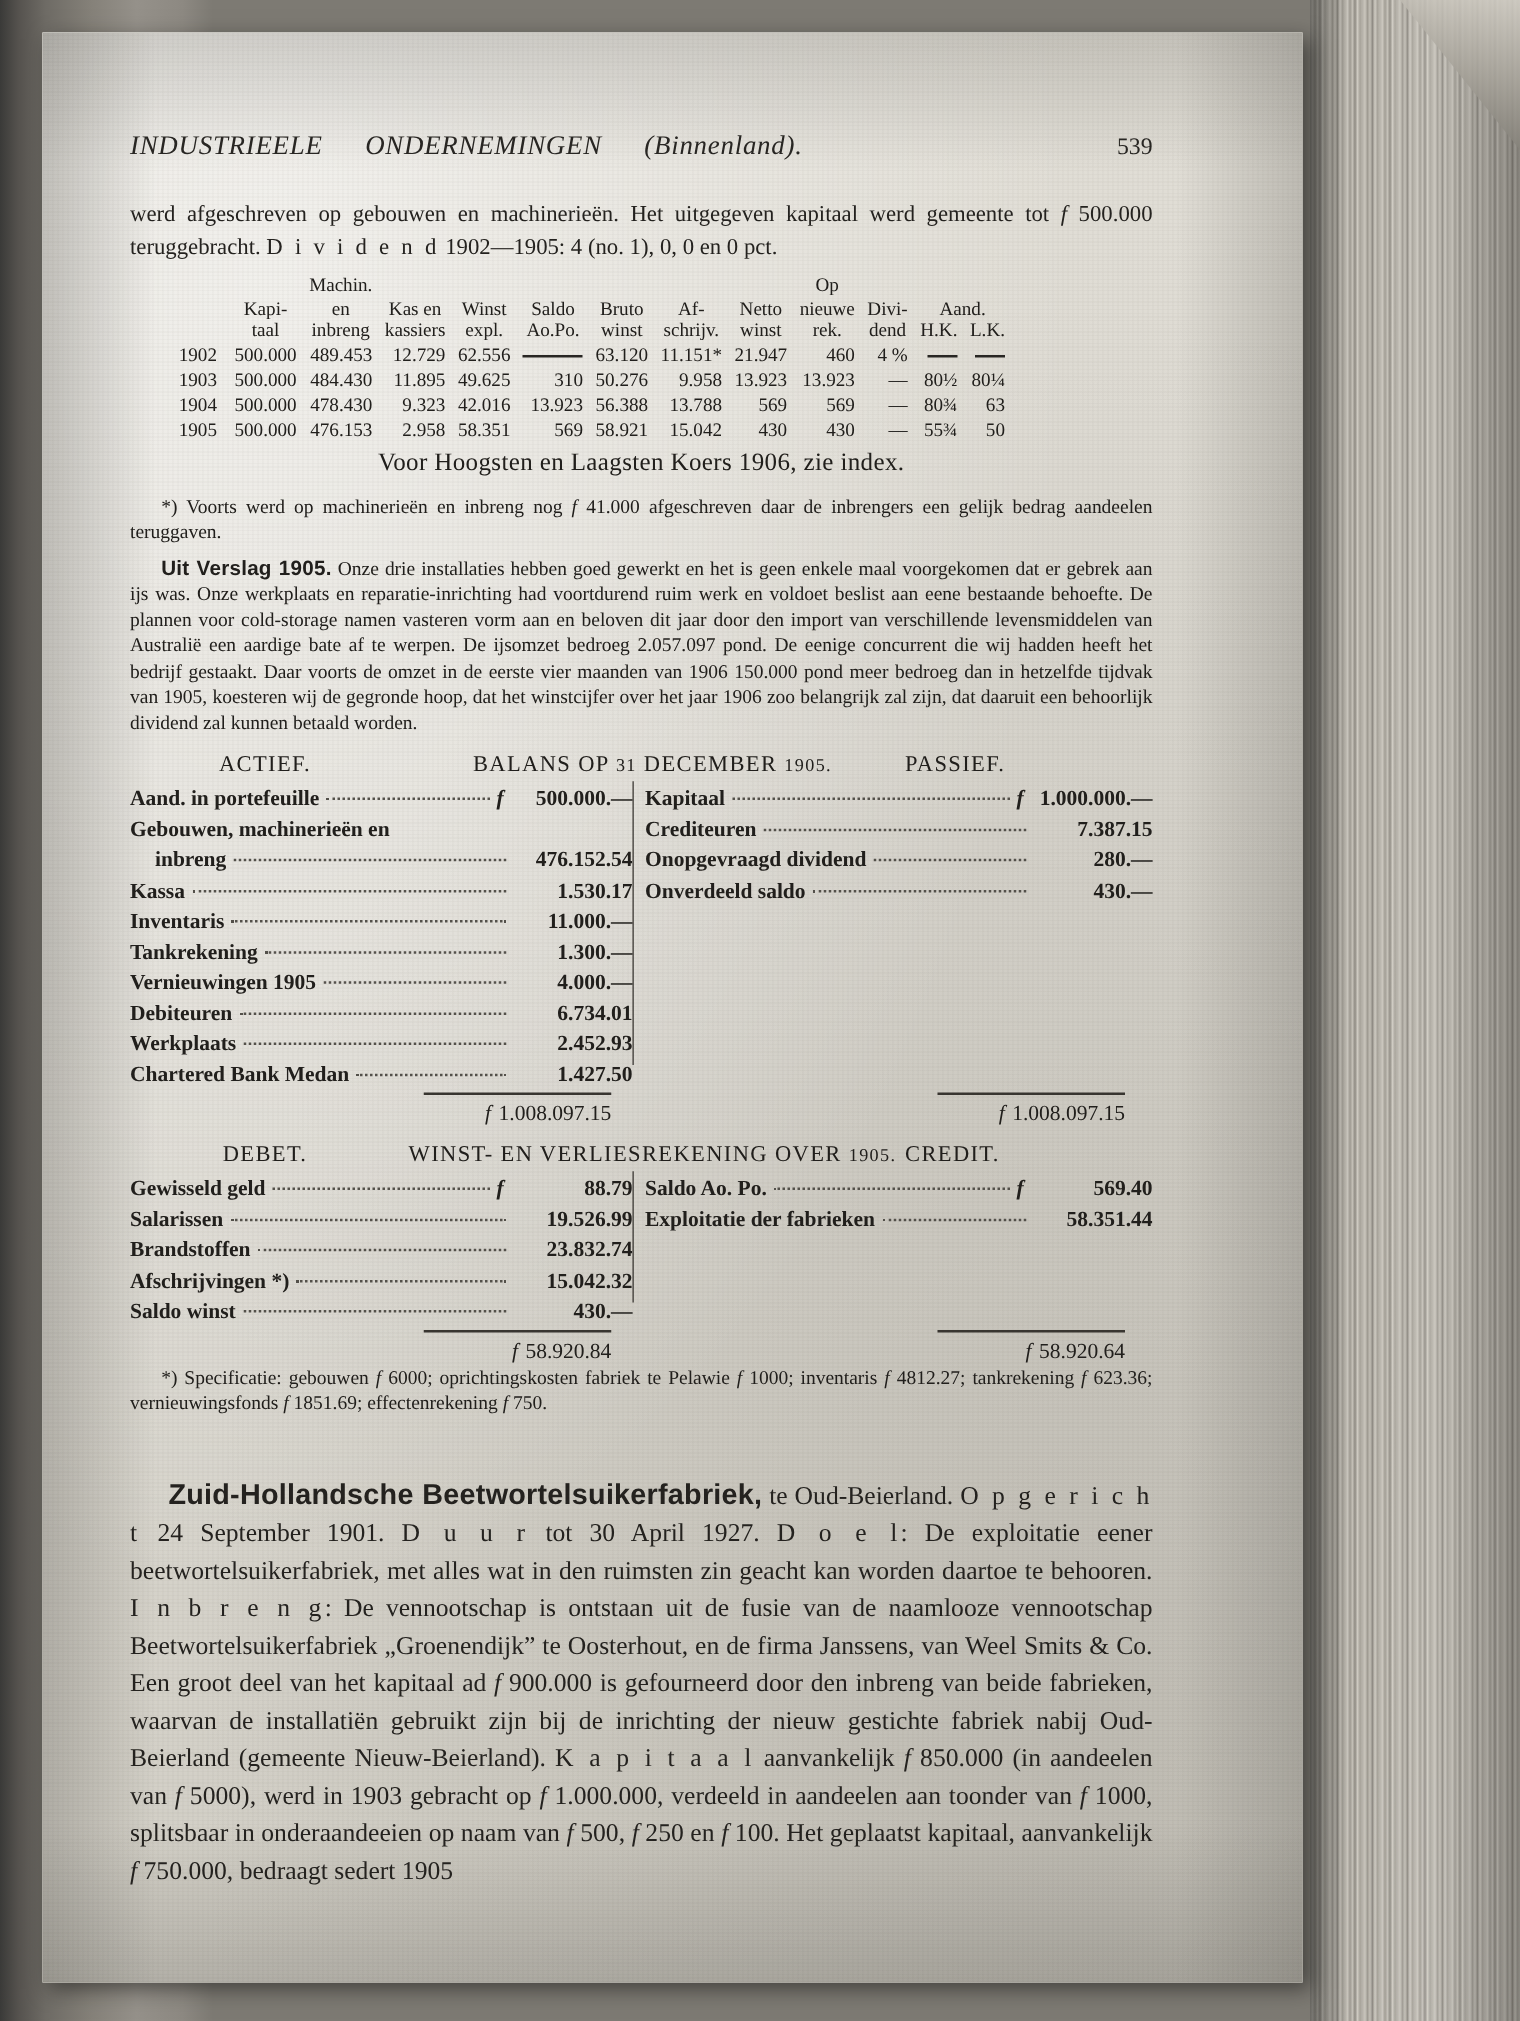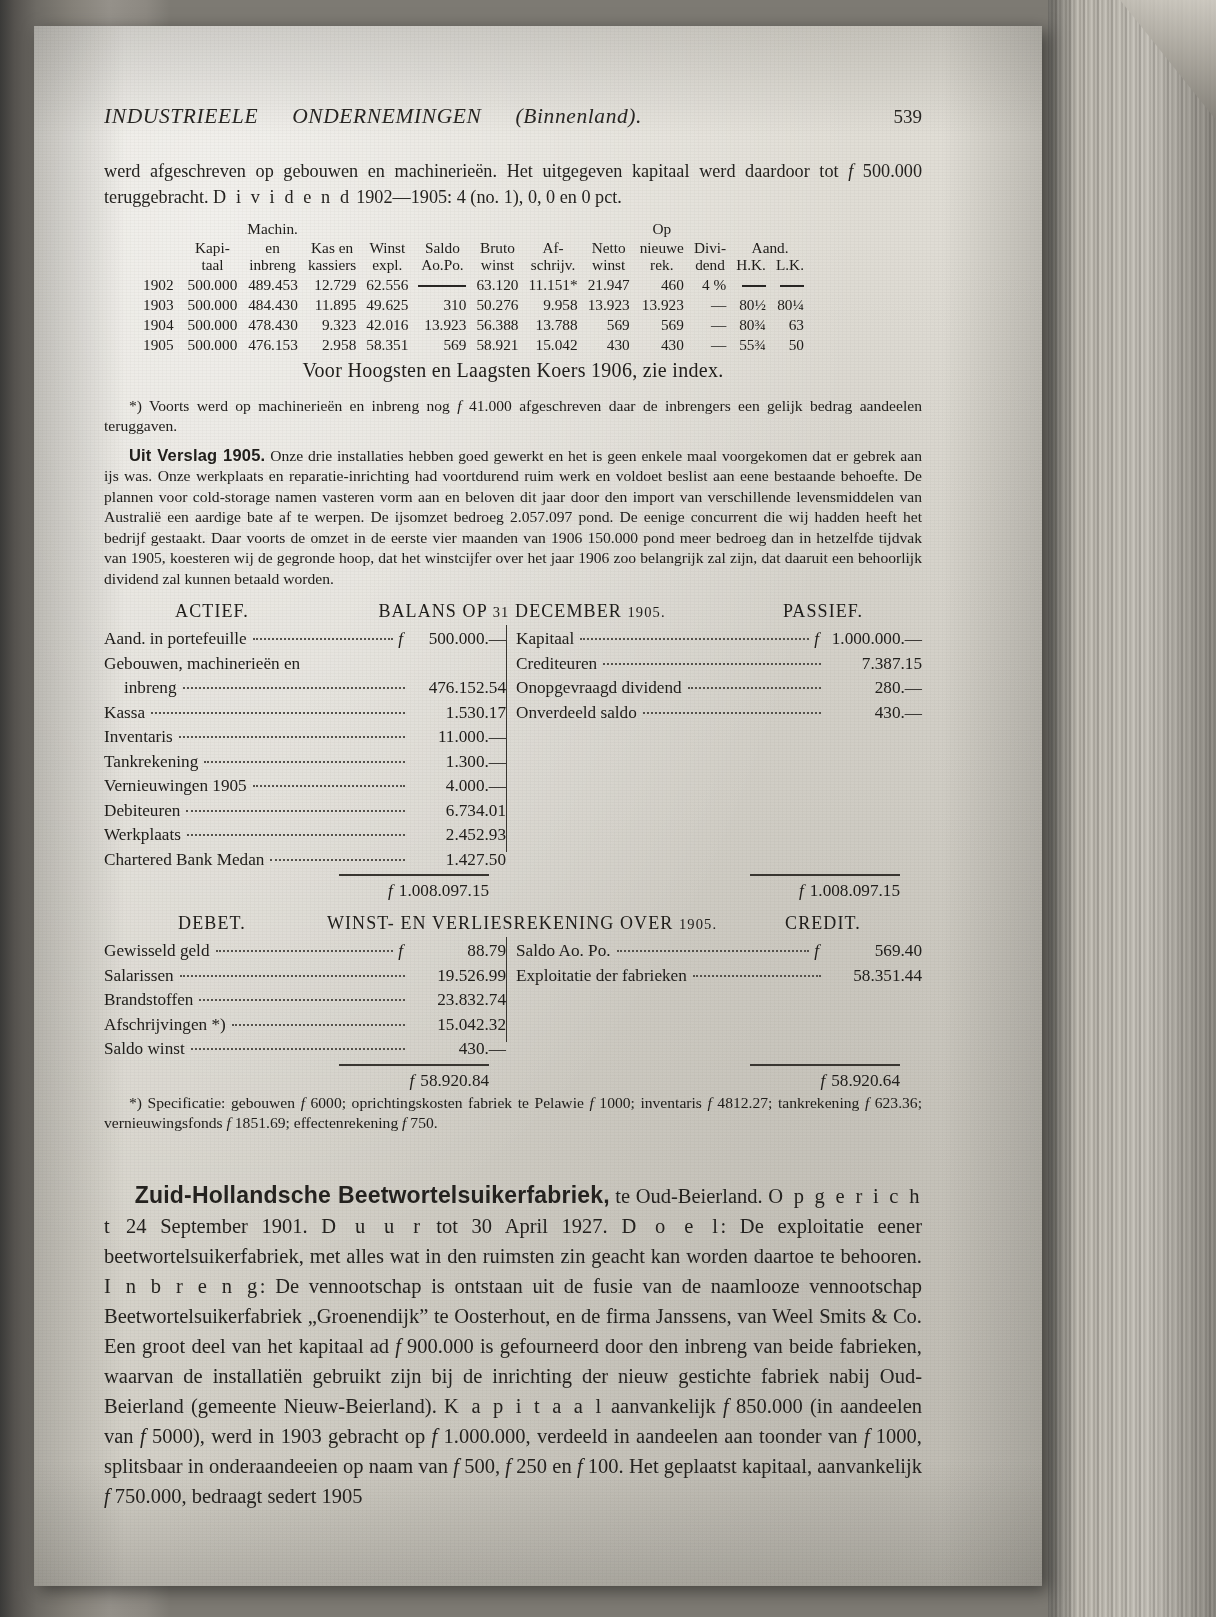--- a/index.html
+++ b/index.html
@@ -165,24 +165,24 @@
   .acct-block { margin-top: 12px; position: relative; }
   .acct-title-row {
     display: flex;
     align-items: baseline;
     font-size: 18px;
     letter-spacing: 1.1px;
     margin-bottom: 5px;
   }
   .acct-title-row .left  { width: 216px; text-align: center; }
   .acct-title-row .mid   { flex: 1; text-align: center; }
-  .acct-title-row .right { width: 198px; text-align: center; }
+  .acct-title-row .right { width: 198px; text-align: left; }
   .acct-title-row .yr-sm { font-size: 14.5px; }
 
-  .acct-cols { display: flex; position: relative; }
+  .acct-cols { display: flex; position: relative; font-weight: bold; }
   .acct-cols .divider {
     position: absolute;
     left: 402px;
     top: -2px;
     bottom: 20px;
     width: 1px;
     background: #3a3733;
   }
   .acct-col { width: 402px; }
   .acct-col.right-col { padding-left: 10px; width: 406px; }
@@ -257,21 +257,21 @@
         <span class="rh-title">
           <span>INDUSTRIEELE</span>
           <span>ONDERNEMINGEN</span>
           <span>(Binnenland).</span>
         </span>
         <span class="rh-page">539</span>
       </div>
 
       <p class="body">
         <span>werd afgeschreven op gebouwen en machinerieën.  Het uitgegeven kapitaal</span>
-        <span>werd  daardoor tot </span><span class="f">f</span><span> 500.000 teruggebracht. </span><span class="sp">D i v i d e n d</span><span>  1902—1905:  4</span>
+        <span>werd  gemeente tot </span><span class="f">f</span><span> 500.000 teruggebracht. </span><span class="sp">D i v i d e n d</span><span>  1902—1905:  4</span>
         <span>(no. 1), 0, 0 en 0 pct.</span>
       </p>
 
       <div class="stat-wrap">
         <table class="stat">
           <thead>
             <tr class="hdr-top">
               <td></td>
               <td></td>
               <td>Machin.</td>

